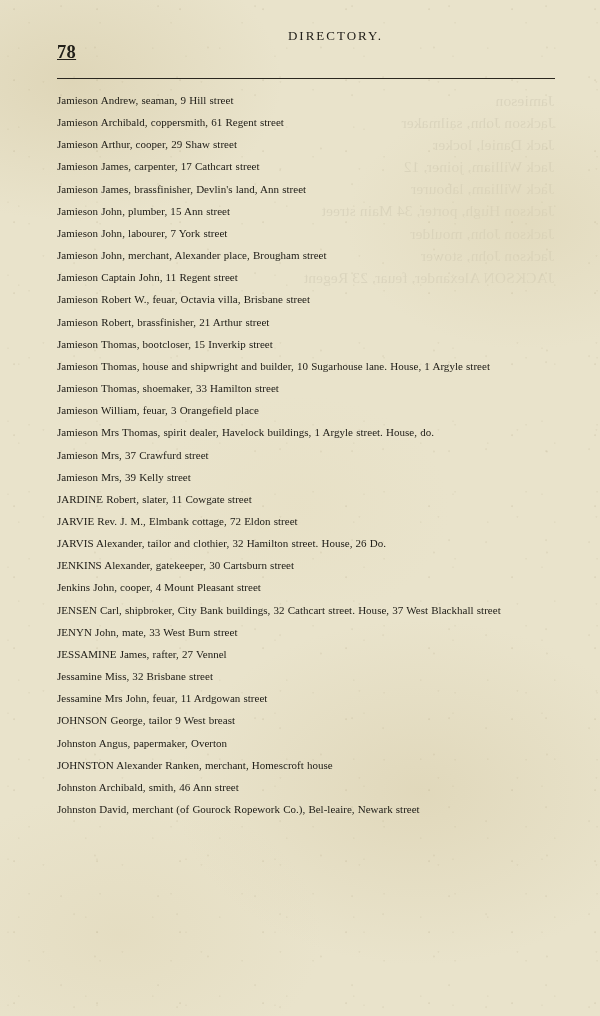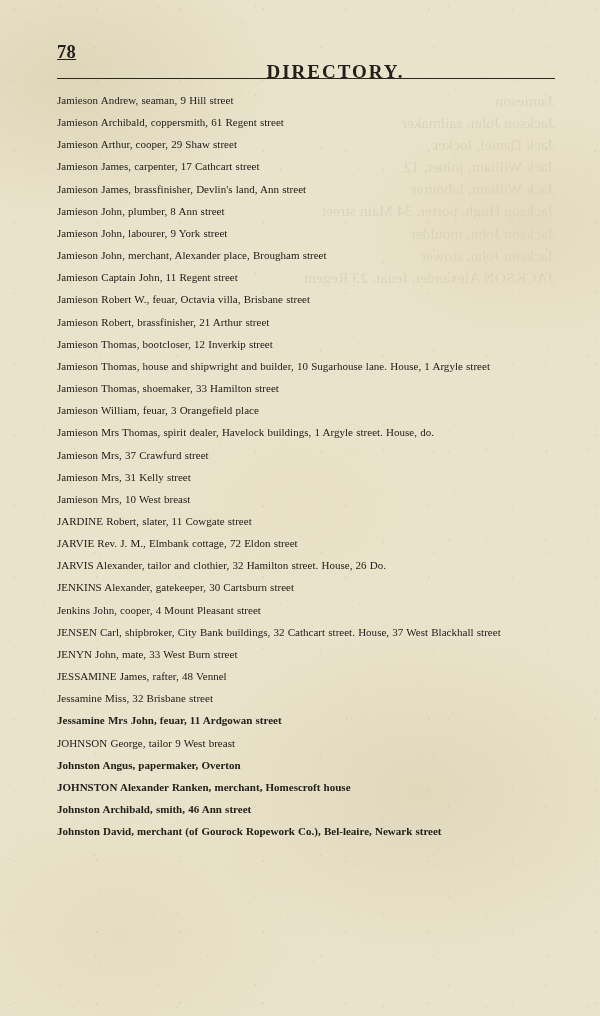--- a/index.html
+++ b/index.html
@@ -86,24 +86,24 @@
     top: 42px;
     font-size: 18.5px;
     font-weight: 700;
     letter-spacing: 0.3px;
     text-decoration: underline;
   }
   .running-head {
     position: absolute;
     left: 0;
     right: 0;
-    top: 61px;
+    top: 28px;
     text-align: center;
-    font-size: 19px;
-    font-weight: 700;
+    font-size: 13px;
+    font-weight: 400;
     letter-spacing: 2.0px;
     text-indent: 2.0px;
     transform: translateX(28px);
   }
   .rule {
     position: absolute;
     left: 57px;
     right: 45px;
     top: 78px;
     height: 0;
@@ -129,21 +129,21 @@
     letter-spacing: 0.02px;
     word-spacing: 0.4px;
   }
   
   .entry.just {
     text-align: justify;
     text-align-last: left;
   }
   
   .entry.heavy {
-    font-weight: 700;
+    font-weight: 400;
     letter-spacing: 0.01px;
   }
 </style>
 </head>
 <body>
 
 <div class="paper-grain"></div>
 <div class="paper-speckle"></div>
 <div class="showthrough">Jamieson
 Jackson John, sailmaker
@@ -163,42 +163,41 @@
   </div>
 
   <div class="rule"></div>
 
   <ul class="entries" id="entry-list">
       <li class="entry">Jamieson Andrew, seaman,  9 Hill street</li>
       <li class="entry">Jamieson Archibald, coppersmith, 61  Regent street</li>
       <li class="entry">Jamieson Arthur, cooper, 29 Shaw street</li>
       <li class="entry">Jamieson James, carpenter, 17 Cathcart street</li>
       <li class="entry">Jamieson James, brassfinisher, Devlin's land, Ann street</li>
-      <li class="entry">Jamieson John, plumber, 8 Ann  street</li>
-      <li class="entry">Jamieson John, labourer, 9 York street</li>
+      <li class="entry">Jamieson John, plumber, 15 Ann  street</li>
+      <li class="entry">Jamieson John, labourer, 7 York street</li>
       <li class="entry">Jamieson John, merchant, Alexander place, Brougham street</li>
       <li class="entry">Jamieson Captain John, 11 Regent street</li>
       <li class="entry">Jamieson Robert W., feuar, Octavia villa, Brisbane street</li>
       <li class="entry">Jamieson Robert, brassfinisher, 21 Arthur street</li>
-      <li class="entry">Jamieson Thomas, bootcloser, 12 Inverkip street</li>
+      <li class="entry">Jamieson Thomas, bootcloser, 15 Inverkip street</li>
       <li class="entry just">Jamieson Thomas, house and shipwright and builder, 10 Sugarhouse lane.   House, 1 Argyle street</li>
       <li class="entry">Jamieson Thomas, shoemaker, 33  Hamilton street</li>
       <li class="entry">Jamieson William, feuar, 3 Orangefield place</li>
       <li class="entry just">Jamieson Mrs Thomas, spirit dealer, Havelock buildings, 1 Argyle street.   House, do.</li>
       <li class="entry">Jamieson Mrs, 37 Crawfurd street</li>
-      <li class="entry">Jamieson Mrs, 31  Kelly street</li>
-      <li class="entry">Jamieson Mrs, 10 West breast</li>
+      <li class="entry">Jamieson Mrs, 39  Kelly street</li>
       <li class="entry">JARDINE Robert, slater, 11 Cowgate street</li>
       <li class="entry">JARVIE Rev. J. M., Elmbank cottage, 72 Eldon street</li>
       <li class="entry just">JARVIS Alexander, tailor and clothier, 32 Hamilton street.   House, 26 Do.</li>
       <li class="entry">JENKINS Alexander, gatekeeper, 30 Cartsburn street</li>
       <li class="entry">Jenkins John, cooper, 4 Mount Pleasant street</li>
       <li class="entry just">JENSEN Carl, shipbroker, City Bank buildings, 32 Cathcart street.   House, 37 West Blackhall street</li>
       <li class="entry">JENYN John, mate, 33 West Burn street</li>
-      <li class="entry">JESSAMINE James, rafter, 48 Vennel</li>
+      <li class="entry">JESSAMINE James, rafter, 27 Vennel</li>
       <li class="entry">Jessamine Miss, 32 Brisbane street</li>
       <li class="entry heavy">Jessamine Mrs John, feuar, 11 Ardgowan street</li>
       <li class="entry">JOHNSON George, tailor 9 West breast</li>
       <li class="entry heavy">Johnston Angus, papermaker, Overton</li>
       <li class="entry just heavy">JOHNSTON Alexander Ranken, merchant, Homescroft house</li>
       <li class="entry heavy">Johnston Archibald, smith, 46 Ann street</li>
       <li class="entry just heavy">Johnston David, merchant (of Gourock Ropework Co.), Bel-leaire, Newark street</li>
     </ul>
 
 </div>

